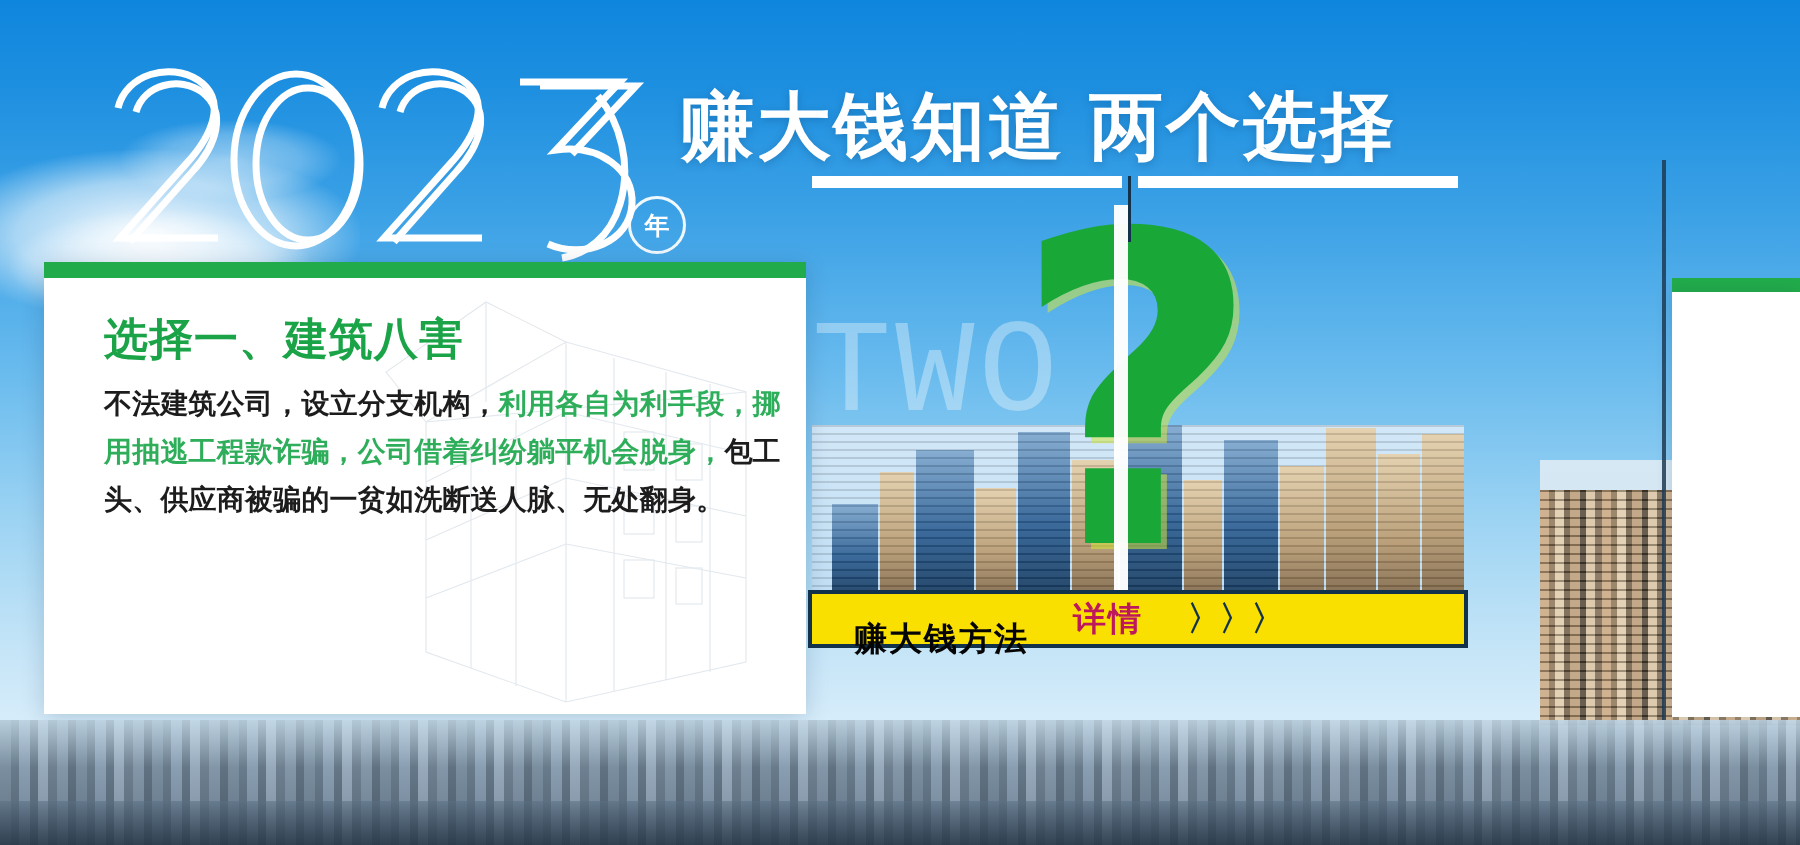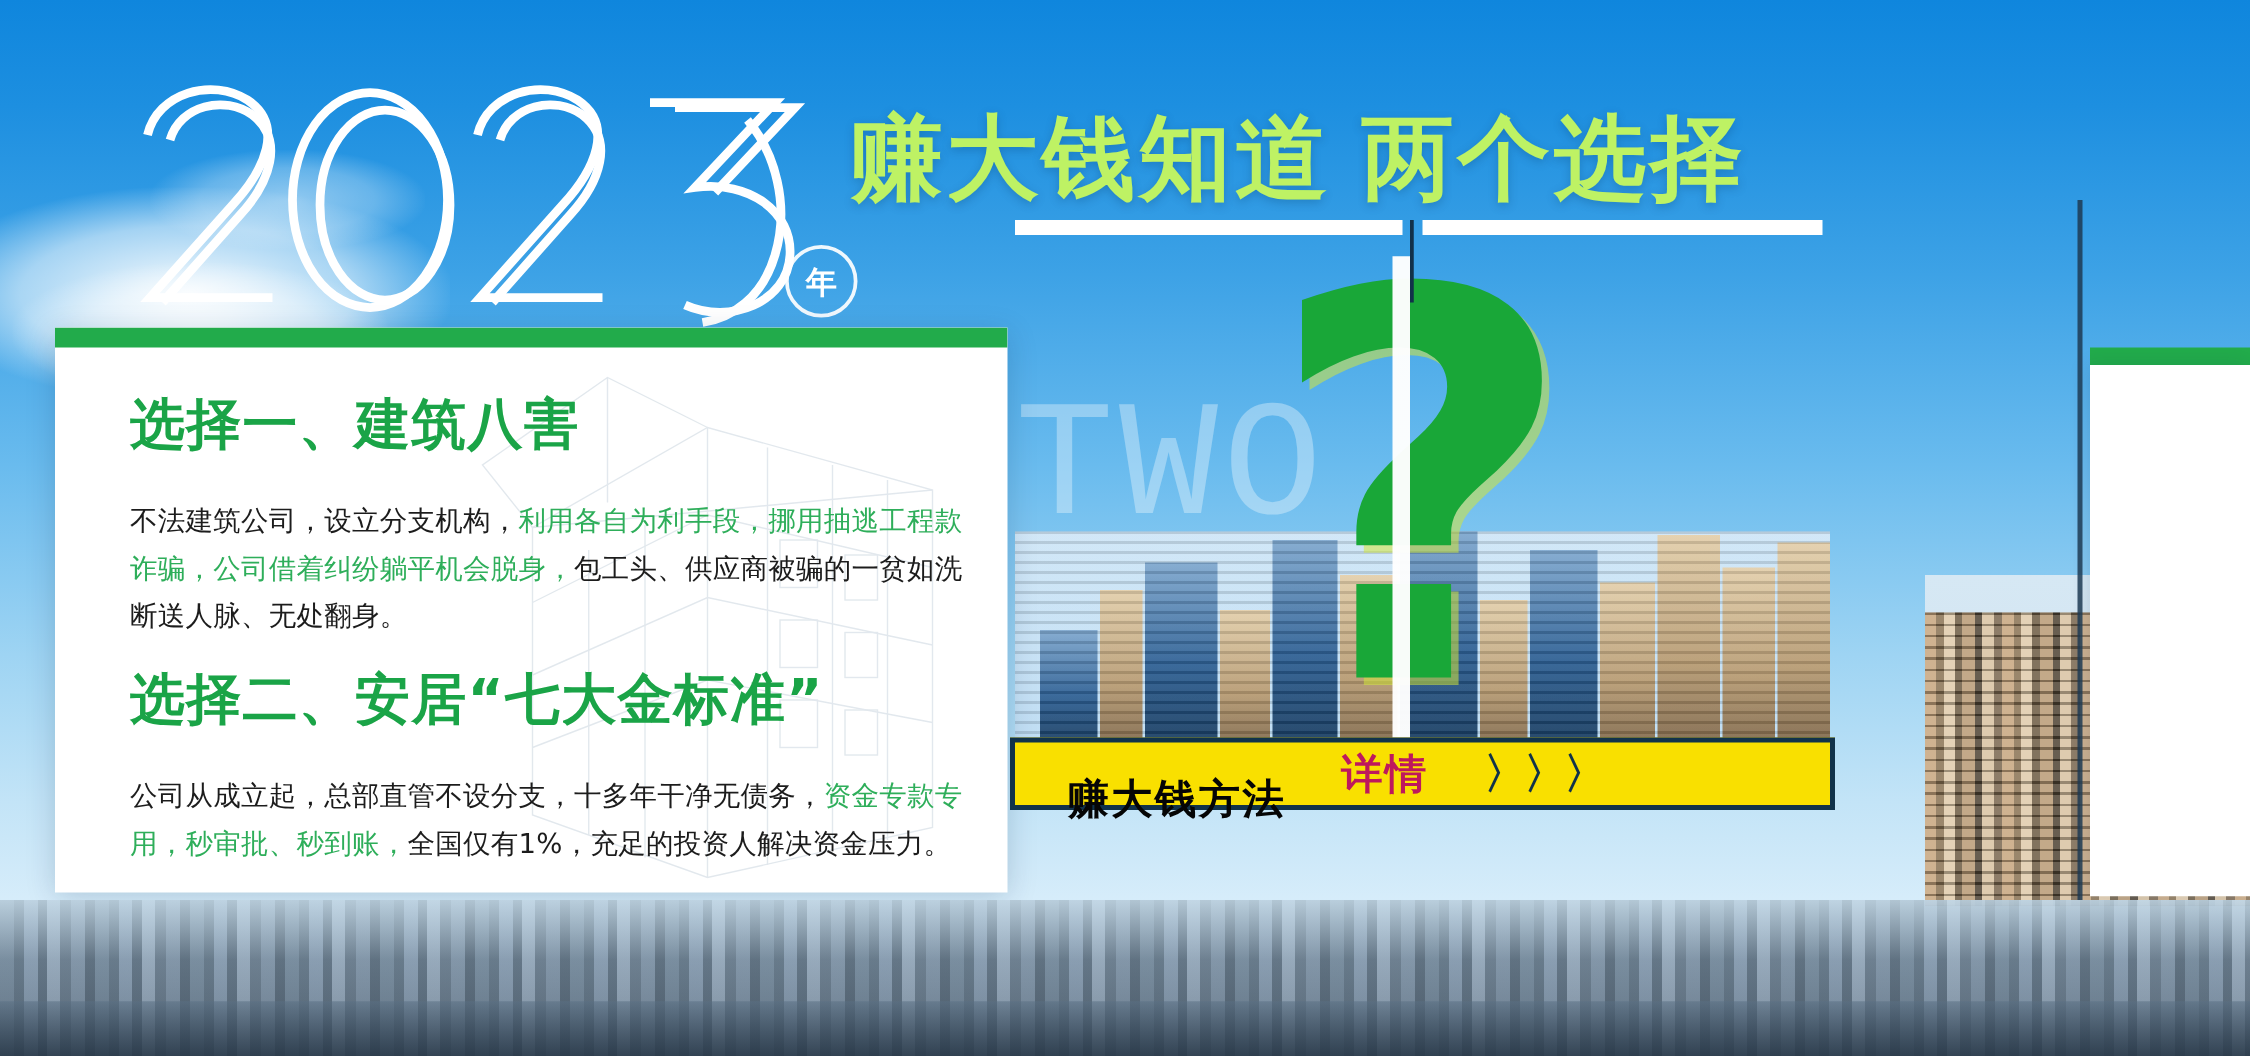--- a/index.html
+++ b/index.html
@@ -96,21 +96,21 @@
     width: 58px; height: 58px; border-radius: 50%;
     border: 3px solid rgba(255,255,255,.92);
     color: #fff; font-size: 25px; font-weight: 700;
     display: flex; align-items: center; justify-content: center;
     font-family: "DejaVu Sans", "Liberation Sans", sans-serif;
   }
 
   
   .headline {
     position: absolute; left: 680px; top: 78px;
-    color: #bef264;
+    color: #ffffff;
     font-size: 74px;
     font-weight: 700;
     letter-spacing: 3px;
     white-space: nowrap;
     font-family: "DejaVu Sans", "Liberation Sans", sans-serif;
     text-shadow: 0 2px 8px rgba(0,50,95,.25);
   }
   .headline .gap { display: inline-block; width: 24px; }
 
   
@@ -190,26 +190,27 @@
 
   .sec-title {
     color: #1aa447;
     font-size: 44px;
     font-weight: 700;
     letter-spacing: 1px;
     font-family: "DejaVu Sans", "Liberation Sans", sans-serif;
     white-space: nowrap;
   }
   .sec-body {
-    margin-top: 30px;
-    font-size: 22px;
+    margin-top: 11px;
+    font-size: 28px;
     line-height: 1.72;
     color: #1c1c1c;
     font-family: "DejaVu Sans", "Liberation Sans", sans-serif;
     letter-spacing: .2px;
+    font-weight: bold;
   }
   .sec-body .g { color: #2eae5a; }
   .sec2 { position: absolute; left: 60px; top: 268px; width: 690px; }
 
   
   .right-panel {
     position: absolute; left: 1672px; top: 292px; width: 128px; height: 425px;
     background: #ffffff;
     box-shadow: -3px 0 14px rgba(0,40,80,.12);
   }
@@ -334,24 +335,20 @@
         <path d="M200 60 L120 20 L20 90 L60 140"></path>
         <path d="M120 20 L120 120"></path>
       </g>
     </svg>
 
     <div class="card-inner">
       <div class="sec-title">选择一、建筑八害</div>
       <div class="sec-body"><span>不法建筑公司，设立分支机构，</span><span class="g">利用各自为利手段，挪用抽逃工程款诈骗，公司借着纠纷躺平机会脱身，</span><span>包工头、供应商被骗的一贫如洗断送人脉、无处翻身。</span></div>
     </div>
 
-    <div class="card-inner sec2">
-      <div class="sec-title">选择二、安居“七大金标准”</div>
-      <div class="sec-body"><span>公司从成立起，总部直管不设分支，十多年干净无债务，</span><span class="g">资金专款专用，秒审批、秒到账，</span><span>全国仅有1%，充足的投资人解决资金压力。</span></div>
-    </div>
   </div>
 
   <div class="cta">
     <span class="cta-main">赚大钱方法</span>
     <span class="cta-link">详情</span>
     <span class="cta-arrows">〉〉〉</span>
   </div>
 
   <div class="city-strip">
     <div class="bldgs"></div>

